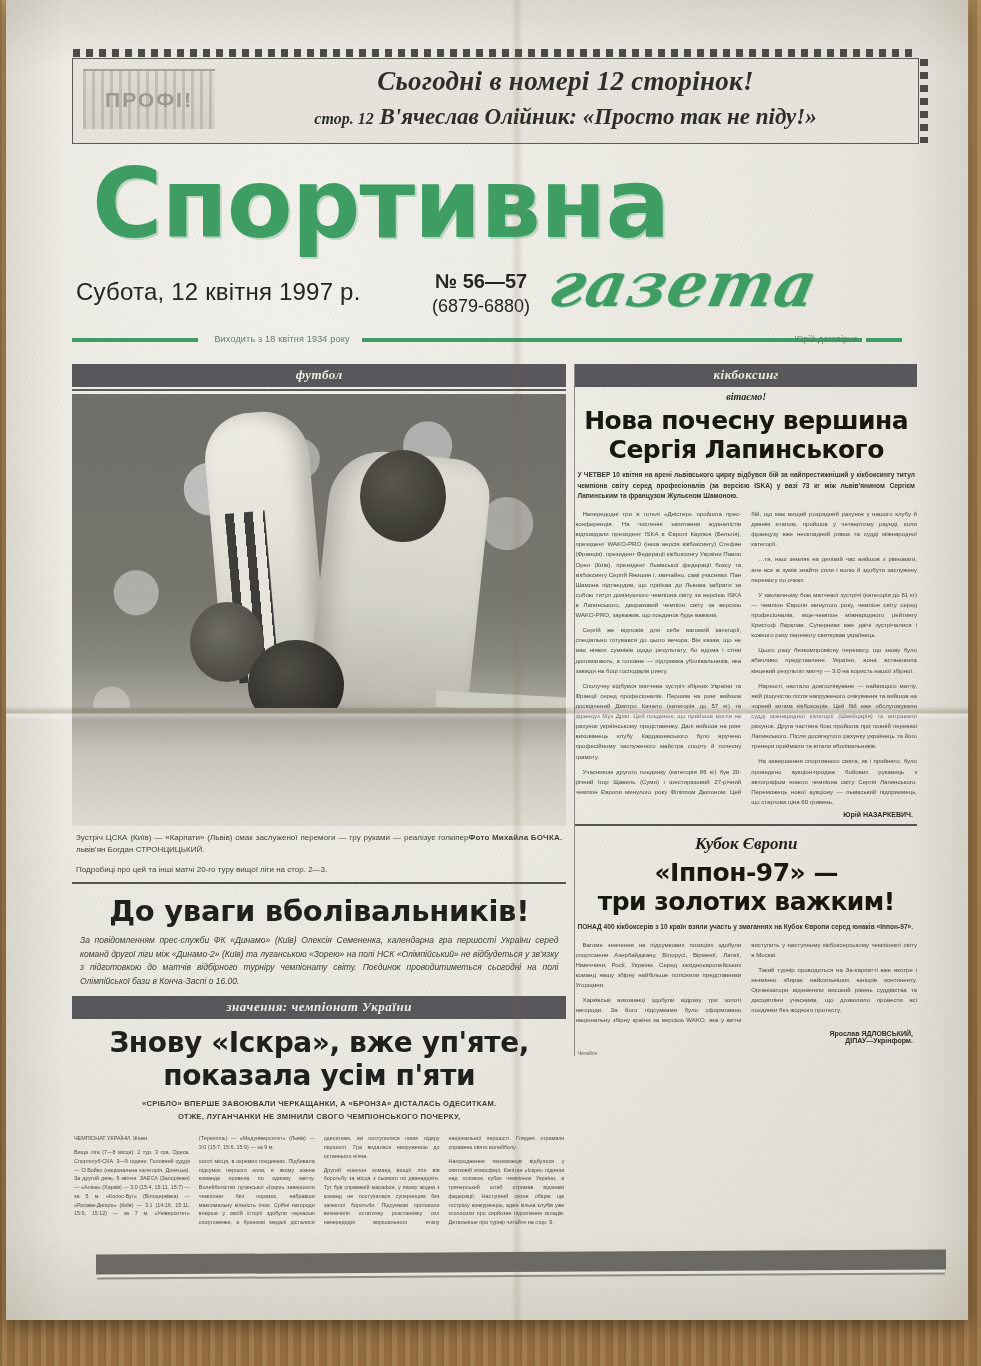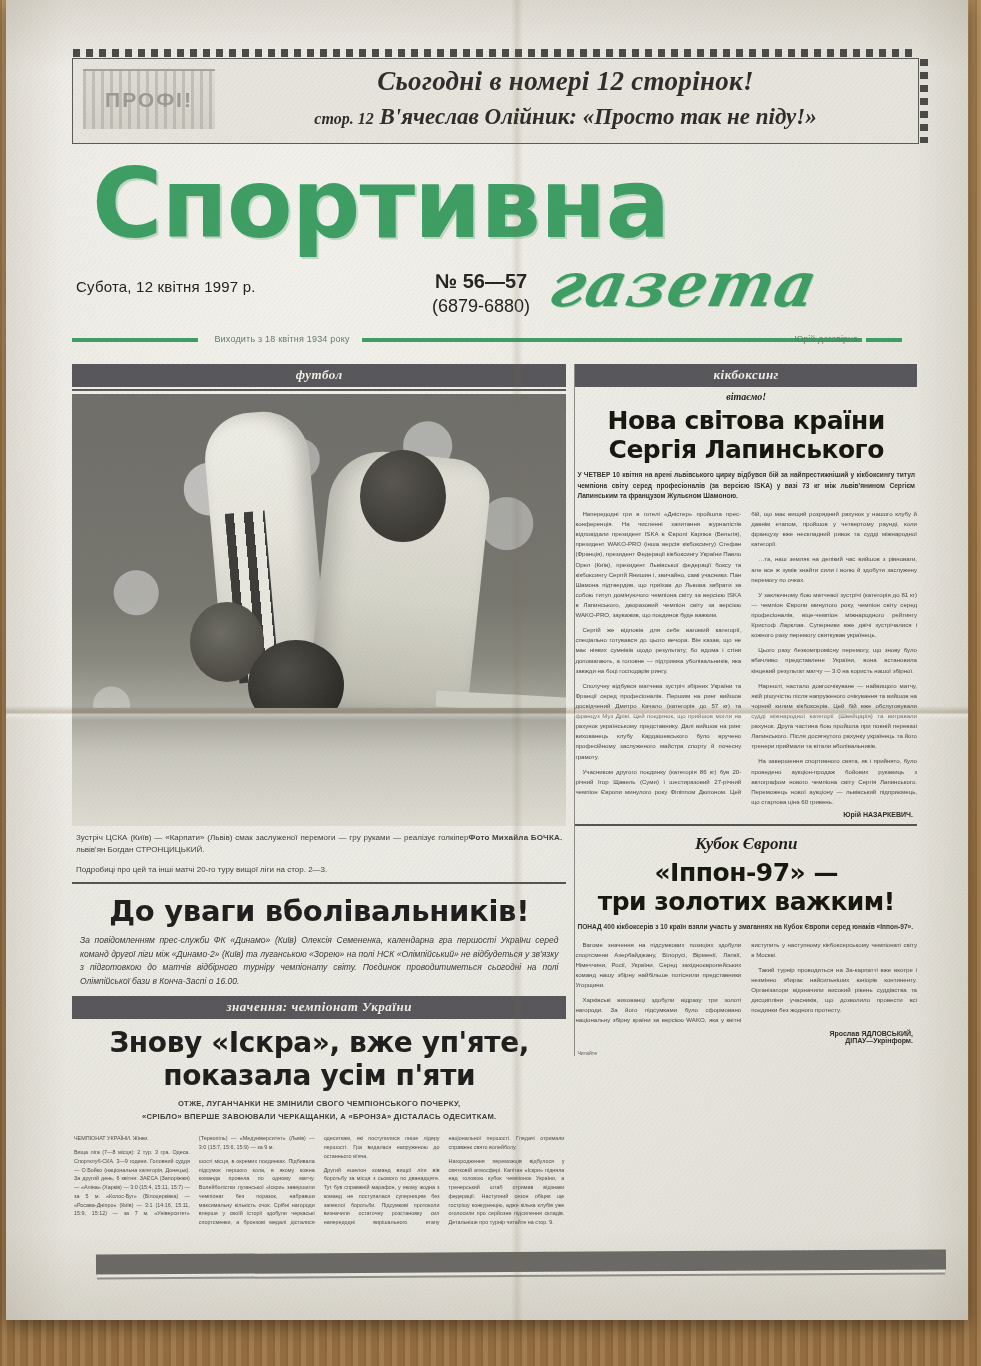--- a/index.html
+++ b/index.html
@@ -101,21 +101,21 @@
     position:absolute;left:545px;top:98px;
     font-family:"DejaVu Serif",serif;
     font-style:italic;font-weight:bold;font-size:62px;
     color:#3d9e63;letter-spacing:1px;
     transform:skewX(-12deg);
     text-shadow:1px 1px 0 rgba(61,158,99,.3);
   }
   .mast-date{
     position:absolute;left:70px;top:128px;
     font-family:"Liberation Sans",sans-serif;
-    font-size:15px;color:#232321;letter-spacing:.2px;
+    font-size:24px;color:#232321;letter-spacing:.2px;
   }
   .mast-issue{
     position:absolute;left:400px;top:120px;text-align:center;width:150px;
     font-family:"Liberation Sans",sans-serif;color:#232321;
   }
   .mast-issue .no{font-size:20px;font-weight:bold;}
   .mast-issue .sub{font-size:18px;margin-top:3px;}
 
   .mast-rule{position:absolute;left:66px;right:66px;top:334px;height:12px;}
   .mast-rule .bar{
@@ -357,39 +357,39 @@
         <div class="hl-attention">До уваги вболівальників!</div>
         <div class="lede-ital">За повідомленням прес-служби ФК «Динамо» (Київ) Олексія Семененка, календарна гра першості України серед команд другої ліги між «Динамо-2» (Київ) та луганською «Зорею» на полі НСК «Олімпійський» не відбудеться у зв'язку з підготовкою до матчів відбірного турніру чемпіонату світу. Поєдинок проводитиметься сьогодні на полі Олімпійської бази в Конча-Заспі о 16.00.</div>
 
         <div class="sect-bar">значення: чемпіонат України</div>
 
         <div class="hl-volley">
           <div>Знову «Іскра», вже уп'яте,</div>
           <div>показала усім п'яти</div>
         </div>
         <div class="kicker-caps">
+          <div>«СРІБЛО» ВПЕРШЕ ЗАВОЮВАЛИ ЧЕРКАЩАНКИ, А «БРОНЗА» ДІСТАЛАСЬ ОДЕСИТКАМ.</div>
           <div>ОТЖЕ, ЛУГАНЧАНКИ НЕ ЗМІНИЛИ СВОГО ЧЕМПІОНСЬКОГО ПОЧЕРКУ,</div>
-          <div>«СРІБЛО» ВПЕРШЕ ЗАВОЮВАЛИ ЧЕРКАЩАНКИ, А «БРОНЗА» ДІСТАЛАСЬ ОДЕСИТКАМ.</div>
         </div>
 
         <div class="agate">
           <p>ЧЕМПІОНАТ УКРАЇНИ. Жінки.</p>
           <p>Вищa ліга (7—8 місця): 2 тур. 3 гра. Одеса. Спортклуб-СКА. 3—9 години. Головний суддя — О.Бойко (національна категорія, Донецьк). За другий день, 6 квітня: ЗАЄСА (Запоріжжя) — «Аліна» (Харків) — 3:0 (15:4, 15:11, 15:7) — за 5 м. «Колос-Буг» (Білоцерківка) — «Росава-Дніпро» (Київ) — 3:1 (14:16, 15:11, 15:9, 15:12) — за 7 м. «Університет» (Тернопіль) — «Медуніверситет» (Львів) — 3:0 (15:7, 15:6, 15:9) — за 9 м.</p>
           <p>шості місця, в окремих поєдинках. Підбивала підсумок першого кола, в якому кожна команда провела по одному матчу. Волейболістки луганської «Іскри» завершили чемпіонат без поразок, набравши максимальну кількість очок. Срібні нагороди вперше у своїй історії здобули черкаські спортсменки, а бронзові медалі дісталися одеситкам, які поступилися лише лідеру першості. Гра видалася напруженою до останнього м'яча.</p>
           <p>Другий ешелон команд вищої ліги вів боротьбу за місця з сьомого по дванадцяте. Тут був справжній марафон, у якому жодна з команд не поступалася суперницям без запеклої боротьби. Підсумкові протоколи визначили остаточну розстановку сил напередодні вирішального етапу національної першості. Глядачі отримали справжнє свято волейболу.</p>
           <p>Нагородження переможців відбулося у святковій атмосфері. Капітан «Іскри» підняла над головою кубок чемпіонок України, а тренерський штаб отримав відзнаки федерації. Наступний сезон обіцяє ще гострішу конкуренцію, адже кілька клубів уже оголосили про серйозне підсилення складів. Детальніше про турнір читайте на стор. 9.</p>
         </div>
       </div>
 
       <div class="col-right">
 
         <div class="sect-bar">кікбоксинг</div>
         <div class="kicker-ital">вітаємо!</div>
         <div class="hl-right">
-          <div>Нова світова країни</div>
+          <div>Нова почесну вершина</div>
           <div>Сергія Лапинського</div>
         </div>
         <div class="lede-bold">У ЧЕТВЕР 10 квітня на арені львівського цирку відбувся бій за найпрестижніший у кікбоксингу титул чемпіона світу серед професіоналів (за версією ISKA) у вазі 73 кг між львів'янином Сергієм Лапинським та французом Жульєном Шамоною.</div>
 
         <div class="two-col">
           <p>Напередодні гри в готелі «Дністер» пройшла прес-конференція. На численні запитання журналістів відповідали президент ISKA в Європі Карпюк (Бельгія), президент WAKO-PRO (інша версія кікбоксингу) Стефан (Франція), президент Федерації кікбоксингу України Павло Орел (Київ), президент Львівської федерації боксу та кікбоксингу Сергій Янишин і, звичайно, самі учасники. Пан Шамона підтвердив, що приїхав до Львова забрати за собою титул домінуючого чемпіона світу за версією ISKA в Лапинського, дворазовий чемпіон світу за версією WAKO-PRO, зауважив, що поєдинок буде важким.</p>
           <p>Сергій же відповів для себе вагомий категорії, спеціально готувався до цього вечора. Він казав, що не має ніяких сумнівів щодо результату, бо вдома і стіни допомагають, а головне — підтримка уболівальників, яка завжди на боці господарів рингу.</p>
           <p>Сполучну відбувся матчева зустріч збірних України та Франції серед професіоналів. Першим на ринг вийшов досвідчений Дмитро Качало (категорія до 57 кг) та француз Муз Дріві. Цей поєдинок, що прийшов могли на рахунок українському представнику. Далі вийшов на ринг вихованець клубу Кардашевського було вручено професійному заслуженого майстра спорту й почесну грамоту.</p>
           <p>Учасником другого поєдинку (категорія 86 кг) був 20-річний Ігор Щавель (Суми) і шестиразовий 27-річний чемпіон Європи минулого року Філіппом Дюпоном. Цей бій, що має вищий розрядний рахунок у нашого клубу й давнім етапом, пройшов у четвертому раунді, коли французу вже нескладний ривок та судді міжнародної категорії.</p>
           <p>…та, наш земляк на делікий час вийшов з рівноваги, але все ж зумів знайти сили і волю й здобути заслужену перемогу по очках.</p>

